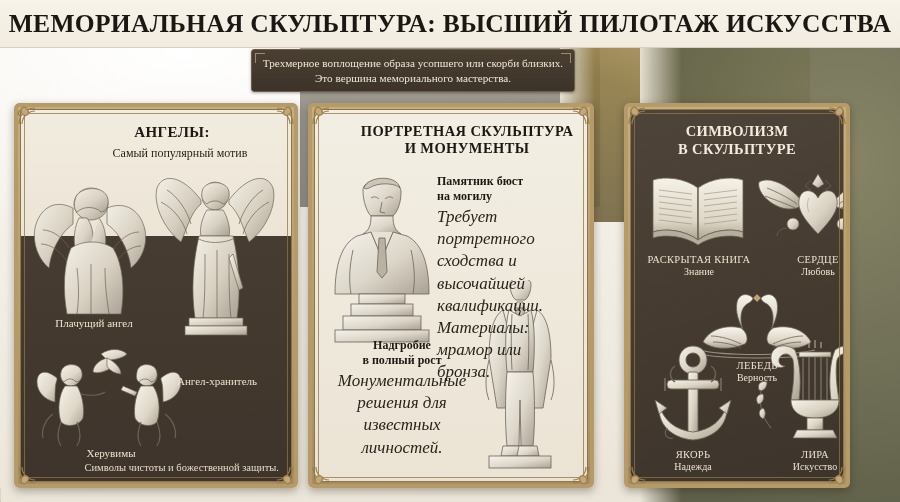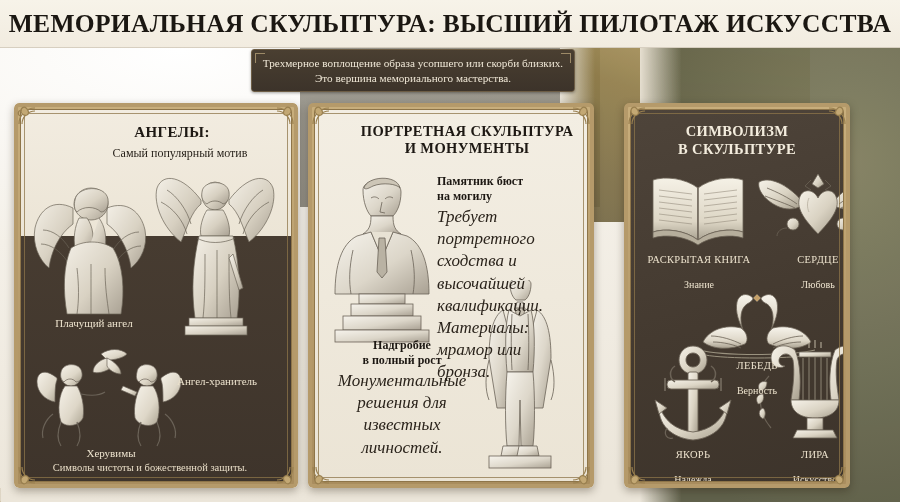--- a/index.html
+++ b/index.html
@@ -130,32 +130,32 @@
     letter-spacing:.4px;line-height:1.18;
   }
   .ptitle.dark{color:#1d1813;padding-left:32px;}
   .ptitle.light{color:#f3ecdd;}
   .psub{
     position:relative;z-index:3;text-align:center;
     font-family:"Liberation Serif", serif;line-height:1.2;
   }
   .psub.dark{color:#241e17;}
   .footer-note{
-    position:absolute;left:0;right:12px;bottom:8px;z-index:4;text-align:center;
+    position:absolute;left:0;right:12px;bottom:8px;z-index:4;text-align:right;
     font-size:10.5px;color:#e7dcc6;font-family:"Liberation Serif", serif;
   }
 
   .fig-label{
     position:absolute;z-index:5;text-align:center;
     font-family:"Liberation Serif", serif;
   }
   .fig-label.on-dark{color:#ece2cd;}
   .fig-label.big{font-size:11px;}
   .fig-label.sym{font-size:10.5px;letter-spacing:.3px;}
-  .fig-label .sub{display:block;font-size:10px;letter-spacing:0;margin-top:14px;}
+  .fig-label .sub{display:block;font-size:10px;letter-spacing:0;margin-top:1px;}
 
   .art{position:absolute;z-index:2;}
   .art svg{display:block;}
 
   .body-head{
     font-family:"Liberation Serif", serif;font-weight:700;
     font-size:12px;color:#1d1813;line-height:1.22;
   }
   .body-text{
     font-family:"Liberation Serif", serif;

